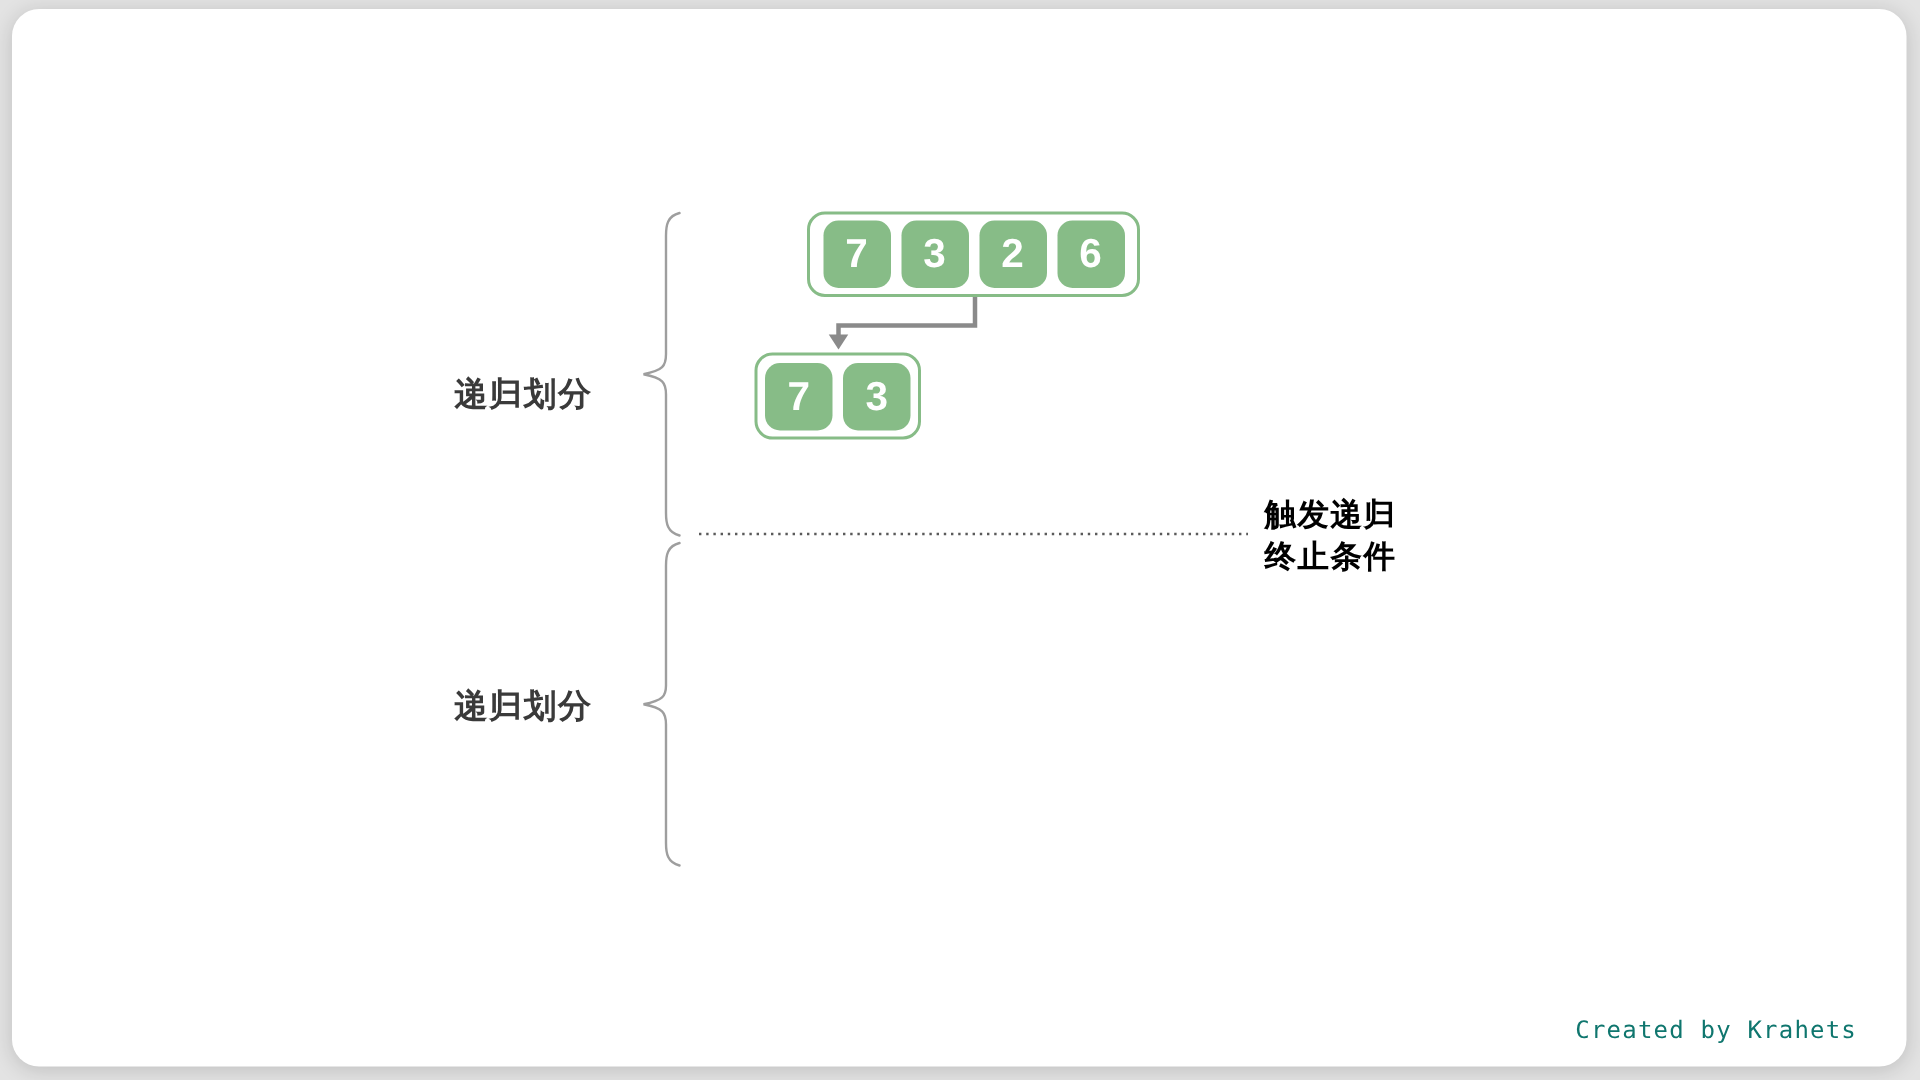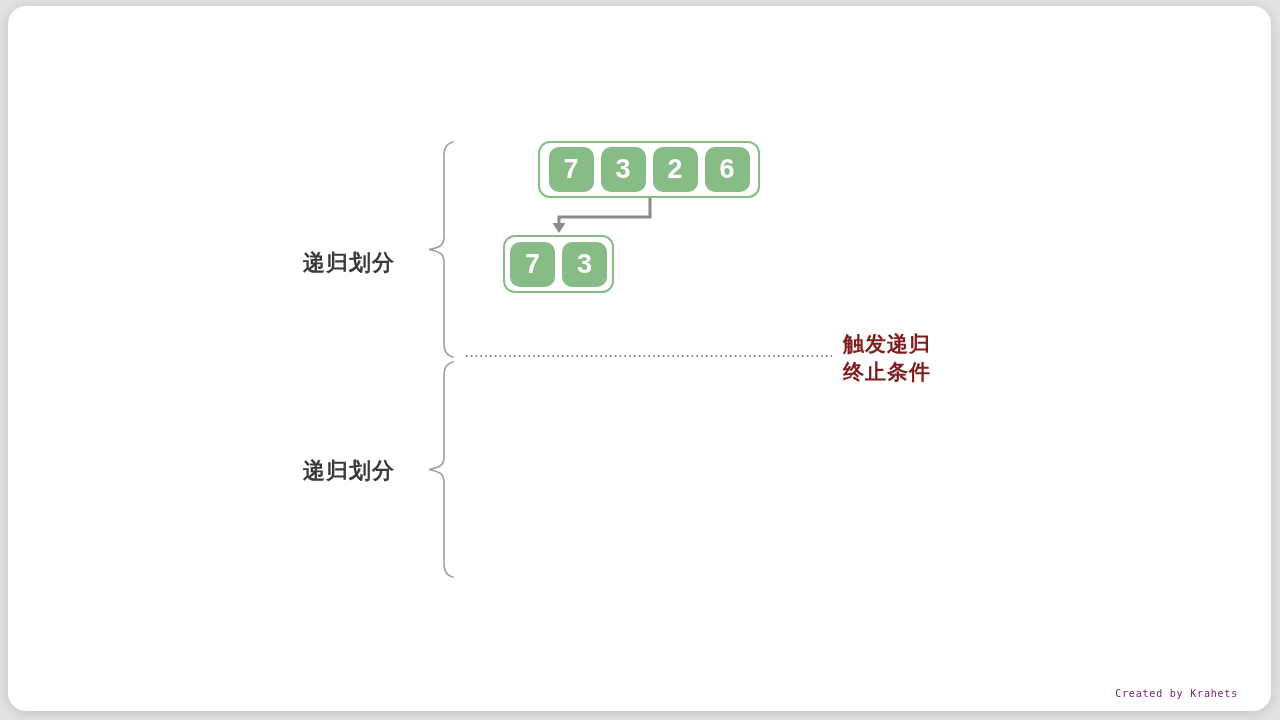--- a/index.html
+++ b/index.html
@@ -70,37 +70,36 @@
     font-weight: bold;
     letter-spacing: 1px;
     white-space: nowrap;
   }
   .section-label.divide { left: 303px; top: 248px; }
   .section-label.merge  { left: 303px; top: 456px; }
   .annotation {
     position: absolute;
     left: 843px;
     top: 330px;
-    color: #7f1d1d;
+    color: #000000;
     font-size: 21px;
     font-weight: bold;
     line-height: 28px;
     white-space: pre-line;
     text-align: center;
     letter-spacing: 1px;
   }
   .watermark {
     position: absolute;
     top: 677px;
     right: 42px;
-    color: #701a75;
+    color: #0f766e;
     font-family: "DejaVu Sans Mono", "Liberation Mono", monospace;
-    font-size: 10px;
+    font-size: 16px;
     letter-spacing: 0.8px;
-    margin-top: 11px;
   }
 </style>
 </head>
 <body>
 
 <div class="card"></div>
 
 <svg class="overlay-svg" viewBox="0 0 1280 720">
 
   <path d="M453,142 C445,144 444,150 444,157 L444,236 C444,244 442,247 429,249.5 C442,252 444,255 444,263 L444,342 C444,349 445,355 453,357" fill="none" stroke="#9e9e9e" stroke-width="1.6" stroke-linecap="round"></path>

